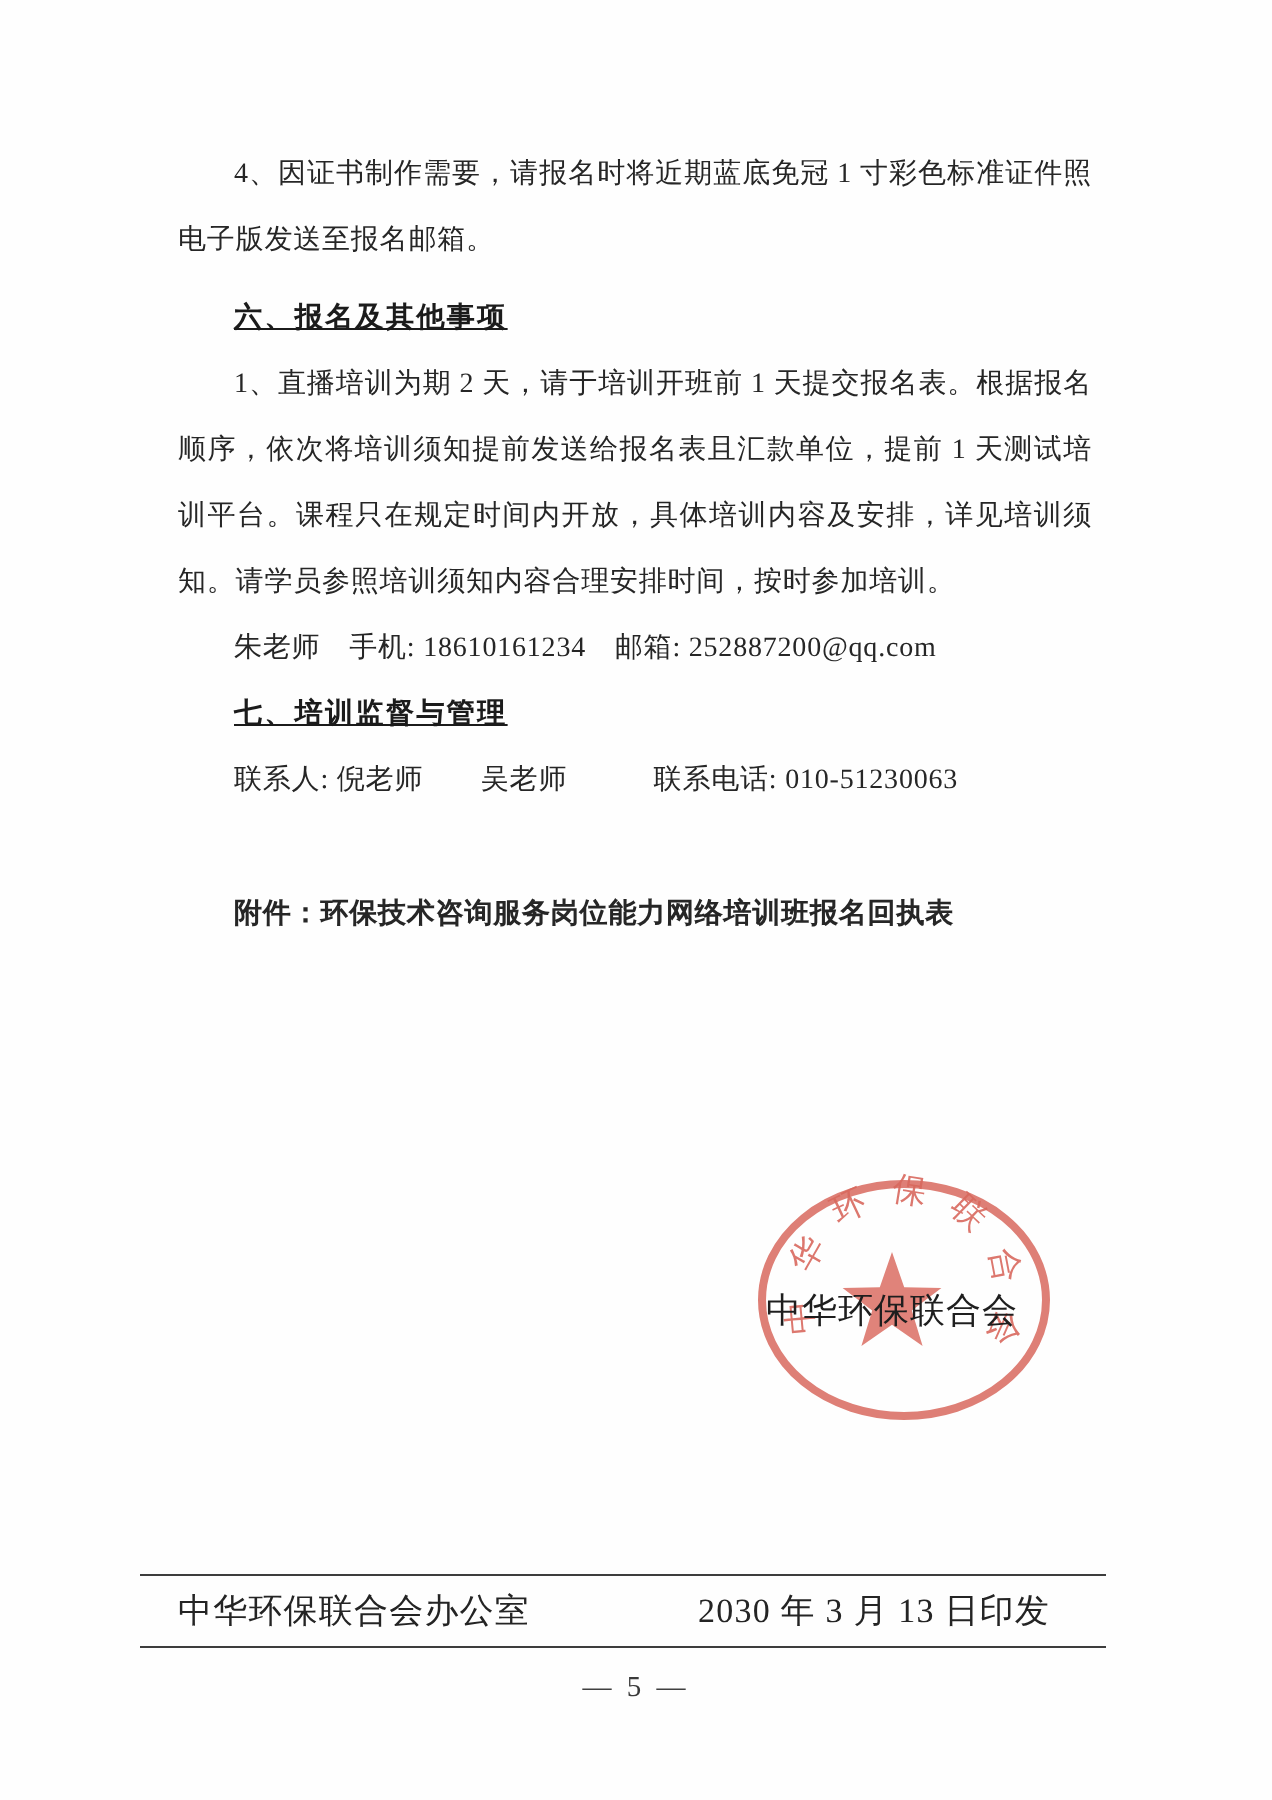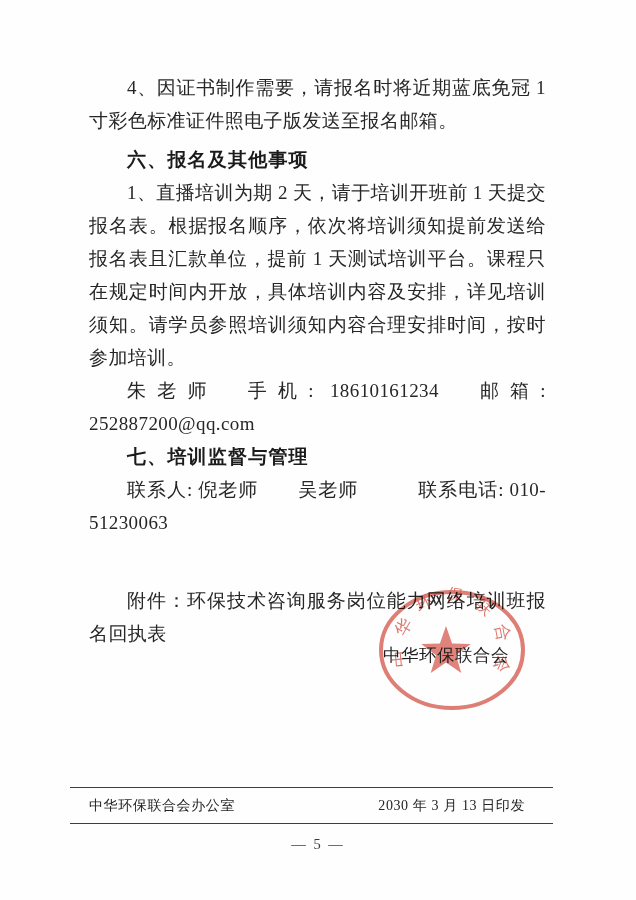--- a/index.html
+++ b/index.html
@@ -8,31 +8,31 @@
     position:relative;
     width:636px; height:900px;
     background:#fefefe;
     font-family:"Liberation Serif","DejaVu Serif",serif;
     color:#262626;
     overflow:hidden;
   }
   .body-block {
     position:absolute;
     top:71px; left:89px; width:457px;
-    font-size:19px; line-height:33px;
+    font-size:14px; line-height:33px;
     text-align:justify;
     letter-spacing:0.4px;
   }
   .body-block p { text-indent:2em; }
   .sec-heading {
     font-weight:bold; color:#1b1b1b;
-    text-indent:2em; letter-spacing:1.2px;
+    text-indent:2em; letter-spacing:1.2px;text-decoration:underline;
   }
   .heading-6 { margin-top:6px; }
-  .attachment-line { margin-top:45px; }
+  .attachment-line { margin-top:34px;font-weight:bold; }
   .signature-block {
     position:absolute; top:641px; left:383px;
     font-size:17.5px; line-height:28px;
     color:#1e1e1e; z-index:3; white-space:nowrap;
     letter-spacing:0.5px;
   }
   .seal-wrap {
     position:absolute; left:372px; top:586px;
     width:156px; height:130px;
     z-index:2; opacity:0.9; mix-blend-mode:multiply;
@@ -40,21 +40,21 @@
   .footer-rule {
     position:absolute; left:70px; width:483px; height:0;
     border-top:1.6px solid #3d3d3d;
   }
   .rule-top { top:787px; }
   .rule-bottom { top:823px; }
   .footer-row {
     position:absolute; left:70px; top:790px; width:483px;
     display:flex; justify-content:space-between;
     padding:0 28px 0 19px;
-    font-size:14px; line-height:31px; color:#242424;
+    font-size:17px; line-height:31px; color:#242424;
     letter-spacing:0.6px;
   }
   .page-num {
     position:absolute; top:836px; left:0; width:100%;
     text-align:center; font-size:14.5px; color:#3a3a3a;
     letter-spacing:2px;
   }
 </style>
 </head>
 <body>

